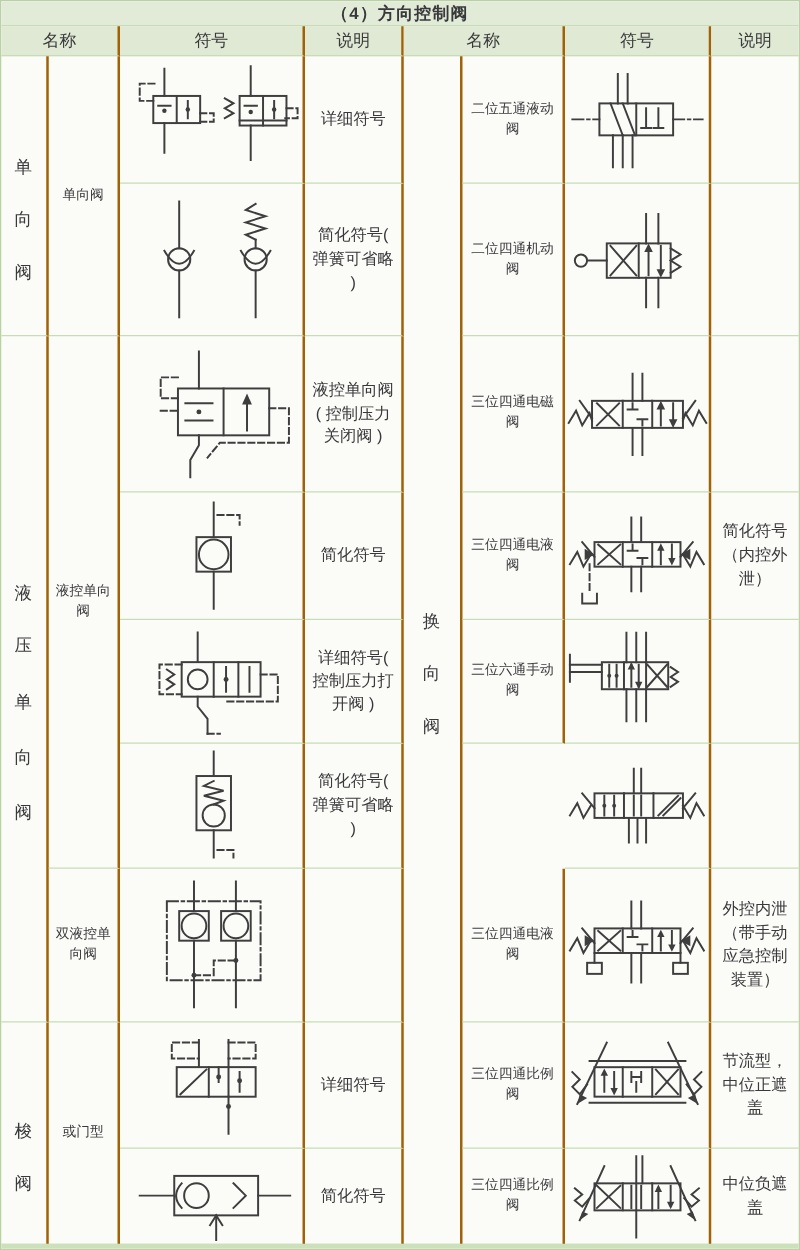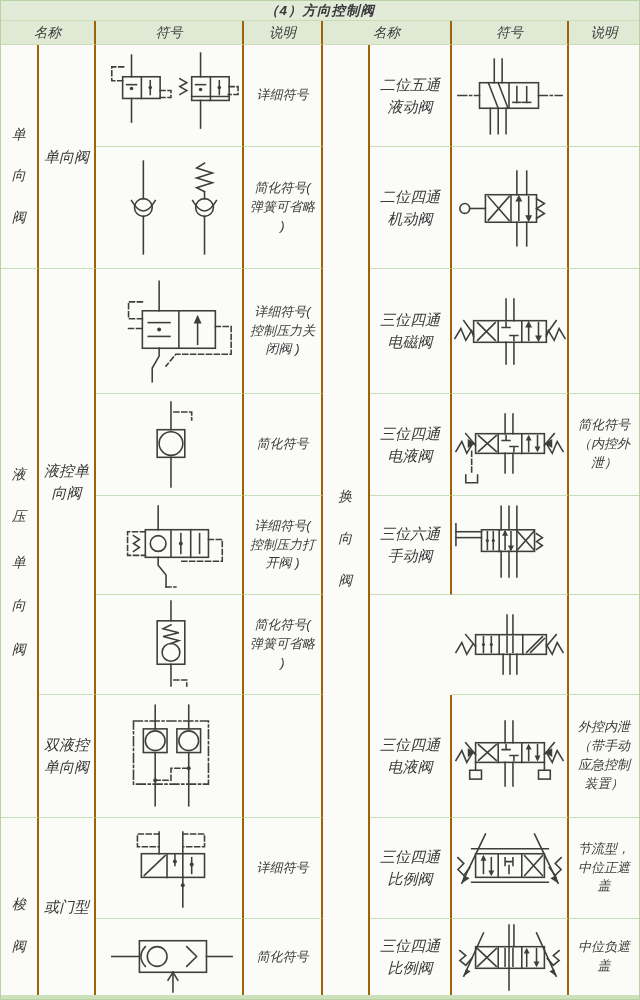--- a/index.html
+++ b/index.html
@@ -5,32 +5,31 @@
   html,body { margin:0; padding:0; background:#ffffff; }
   .page {
     position:relative; width:640px; height:1000px; box-sizing:border-box;
     border:1px solid #b9d2a4; background:#fbfcf8; overflow:hidden;
     font-family:"Liberation Sans","DejaVu Sans",sans-serif; color:#39393b;
   }
   .grid {
     display:grid; width:540px;
     grid-template-columns:38px 57px 148px 79px 47px 82px 117px 70px;
     grid-template-rows:20px 24px 102px 122px 125px 102px 99px 100px 123px 101px 77px;
-    font-style:italic;
   }
   .c {
     border-right:2px solid #a16207; border-bottom:1px solid #c8dcb6;
     display:flex; align-items:center; justify-content:center;
     text-align:center; box-sizing:border-box; overflow:hidden;
     font-size:13px; line-height:1.45; padding:2px 4px;
   }
   .nr { border-right:none; }
   .title { background:#e2ebd8; font-weight:bold; font-size:13.5px; letter-spacing:1px; padding:0; }
   .hdr { background:#dfe9d3; font-size:13.5px; padding:0; }
-  .name { font-size:15px; }
+  .name { font-size:11px; }
   .desc { font-size:13px; }
   .vlabel {
     writing-mode:vertical-lr; text-orientation:upright;
     font-size:14px; padding:0;
   }
   .vl2 { letter-spacing:42px; margin-bottom:-42px; }
   .vl3 { letter-spacing:42px; margin-bottom:-42px; }
   .vl5 { letter-spacing:44px; margin-bottom:-44px; }
   .sym { padding:0; }
   .sym svg { width:100%; height:100%; display:block; }
@@ -200,21 +199,21 @@
       <circle cx="62" cy="38" r="10"></circle>
       <path d="M50 28 q-9 10 0 20"></path>
       <polyline points="92,28 102,38 92,48"></polyline>
       <line x1="78" y1="54" x2="78" y2="74"></line>
       <polyline points="73,62 78,54 83,62"></polyline>
     </svg>
   </div>
 
   <div class="c desc" style="grid-area:3/4/4/5">详细符号</div>
   <div class="c desc" style="grid-area:4/4/5/5">简化符号( 弹簧可省略 )</div>
-  <div class="c desc" style="grid-area:5/4/6/5">详细符号( 控制压力关闭阀 )</div>
+  <div class="c desc" style="grid-area:5/4/6/5">液控单向阀( 控制压力关闭阀 )</div>
   <div class="c desc" style="grid-area:6/4/7/5">简化符号</div>
   <div class="c desc" style="grid-area:7/4/8/5">详细符号( 控制压力打开阀 )</div>
   <div class="c desc" style="grid-area:8/4/9/5">简化符号( 弹簧可省略 )</div>
   <div class="c desc" style="grid-area:9/4/10/5"></div>
   <div class="c desc" style="grid-area:10/4/11/5">详细符号</div>
   <div class="c desc" style="grid-area:11/4/12/5">简化符号</div>
 
   <div class="c" style="grid-area:3/5/12/6">
     <span class="vlabel vl3">换向阀</span>
   </div>

